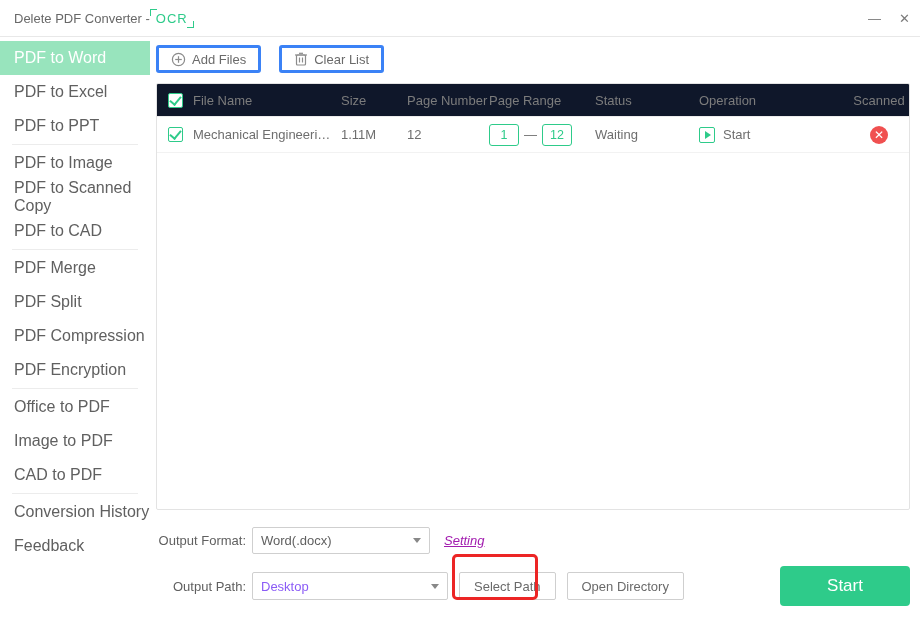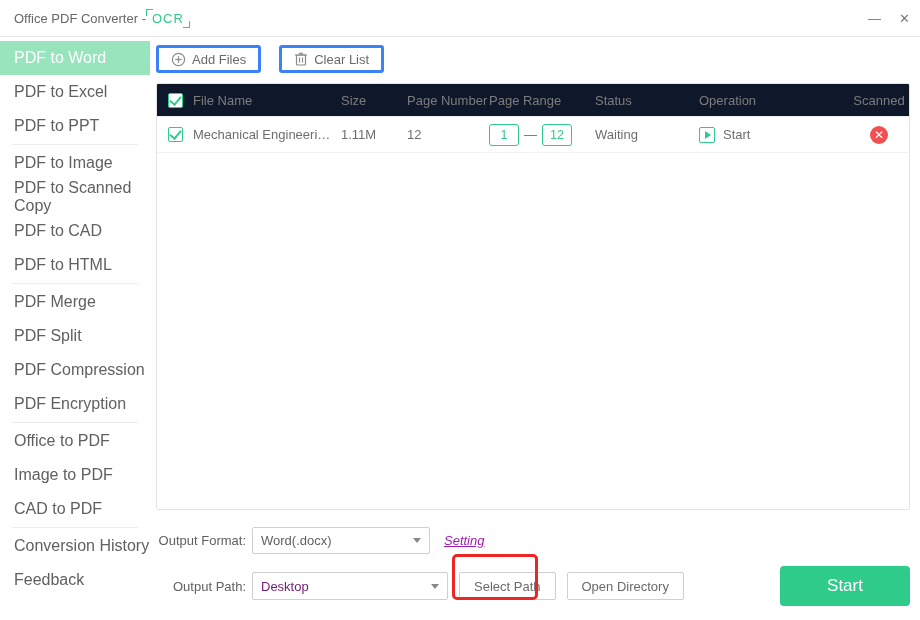--- a/index.html
+++ b/index.html
@@ -47,50 +47,49 @@
 .playtri { width:0; height:0; border-left:6px solid #2ecb8a; border-top:4px solid transparent; border-bottom:4px solid transparent; margin-left:1px; }
 .delcircle { width:18px; height:18px; border-radius:50%; background:#f05050; color:#fff; display:flex; align-items:center; justify-content:center; font-size:12px; cursor:pointer; }
 .rangebox { width:30px; height:22px; border:1px solid #2ecb8a; border-radius:3px; display:flex; align-items:center; justify-content:center; color:#2ecb8a; font-size:12.5px; }
 
 .bottom { padding-top: 14px; }
 .brow { display:flex; align-items:center; height:32px; }
 .blabel { width: 90px; text-align: right; margin-right: 6px; color:#606060; }
 .bselect { width: 178px; height:27px; border:1px solid #cfcfcf; border-radius:2px; display:flex; align-items:center; padding:0 8px; justify-content:space-between; cursor:pointer; color:#606060; font-size:13px; }
 .setlink { margin-left:14px; text-decoration:underline; color:#a21caf; cursor:pointer;font-style:italic; }
 .brow2 { margin-top:10px; display:flex; align-items:center; }
-.pathsel { width:196px; height:28px; border:1px solid #cfcfcf; border-radius:2px; display:flex; align-items:center; padding:0 8px; justify-content:space-between; cursor:pointer; color:#701a75; }
+.pathsel { width:196px; height:28px; border:1px solid #cfcfcf; border-radius:2px; display:flex; align-items:center; padding:0 8px; justify-content:space-between; cursor:pointer; color:#8b5cf6; }
 .btn-plain { height:28px; border:1px solid #cfcfcf; border-radius:2px; background:#fff; padding:0 14px; margin-left:11px; color:#6a6a6a; font-size:13px; cursor:pointer; }
 .highlight-red { position:absolute; border:3px solid #ec2525; border-radius:5px; pointer-events:none; }
 .startbtn { margin-left:auto; width:130px; height:40px; background:#2ecb8a; color:#fff; border:none; border-radius:4px; font-size:17px; cursor:pointer; }
 .caret { width:0; height:0; border-left:4px solid transparent; border-right:4px solid transparent; border-top:5px solid #888; }
 
 svg.plus-circ { width:15px; height:15px; }
 </style>
 </head>
 <body>
 
 <div class="titlebar">
-  <span class="title">Office PDF Converter -</span>
+  <span class="title">Delete PDF Converter -</span>
   <span class="ocr">OCR</span>
   <span class="spacer"></span>
   <span class="winbtn">—</span>
   <span class="winbtn">✕</span>
 </div>
 <div class="hr"></div>
 
 <div class="body">
   <div class="sidebar" id="sidebar">
       <div class="sb-item active">PDF to Word</div>
       <div class="sb-item">PDF to Excel</div>
       <div class="sb-item">PDF to PPT</div>
       <div class="sb-sep"></div>
       <div class="sb-item">PDF to Image</div>
       <div class="sb-item">PDF to Scanned Copy</div>
       <div class="sb-item">PDF to CAD</div>
-      <div class="sb-item">PDF to HTML</div>
       <div class="sb-sep"></div>
       <div class="sb-item">PDF Merge</div>
       <div class="sb-item">PDF Split</div>
       <div class="sb-item">PDF Compression</div>
       <div class="sb-item">PDF Encryption</div>
       <div class="sb-sep"></div>
       <div class="sb-item">Office to PDF</div>
       <div class="sb-item">Image to PDF</div>
       <div class="sb-item">CAD to PDF</div>
       <div class="sb-sep"></div>

